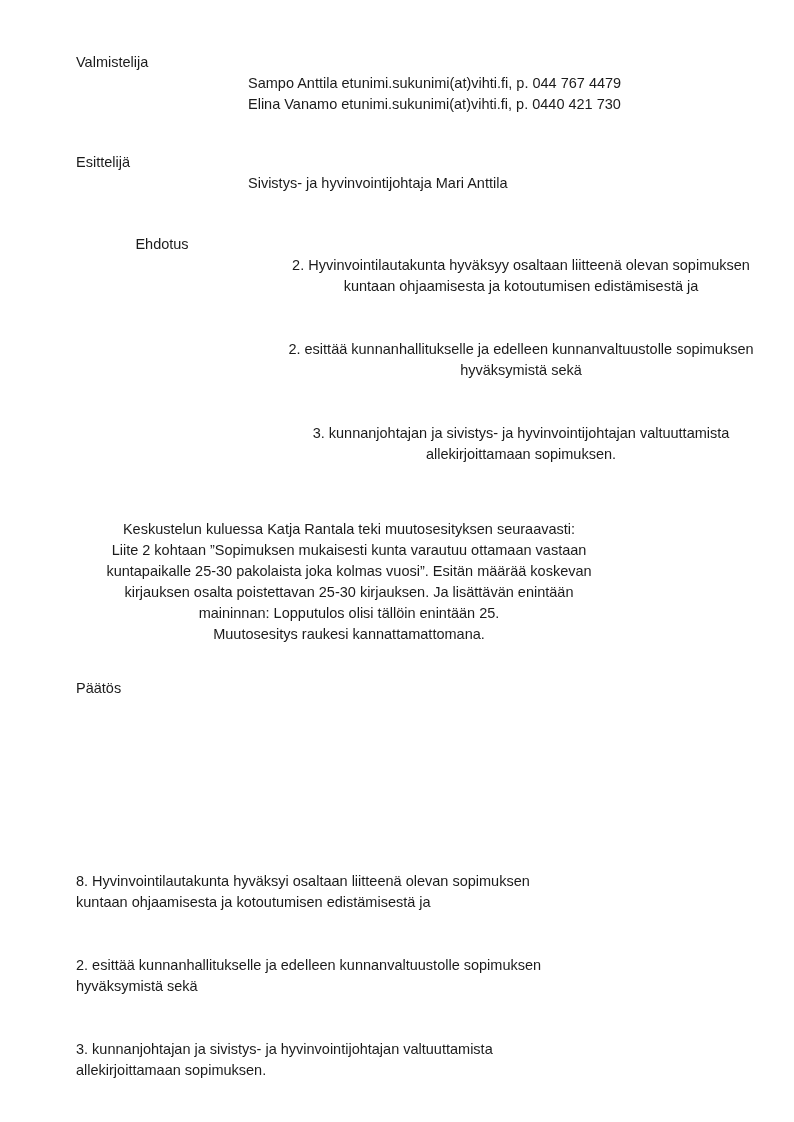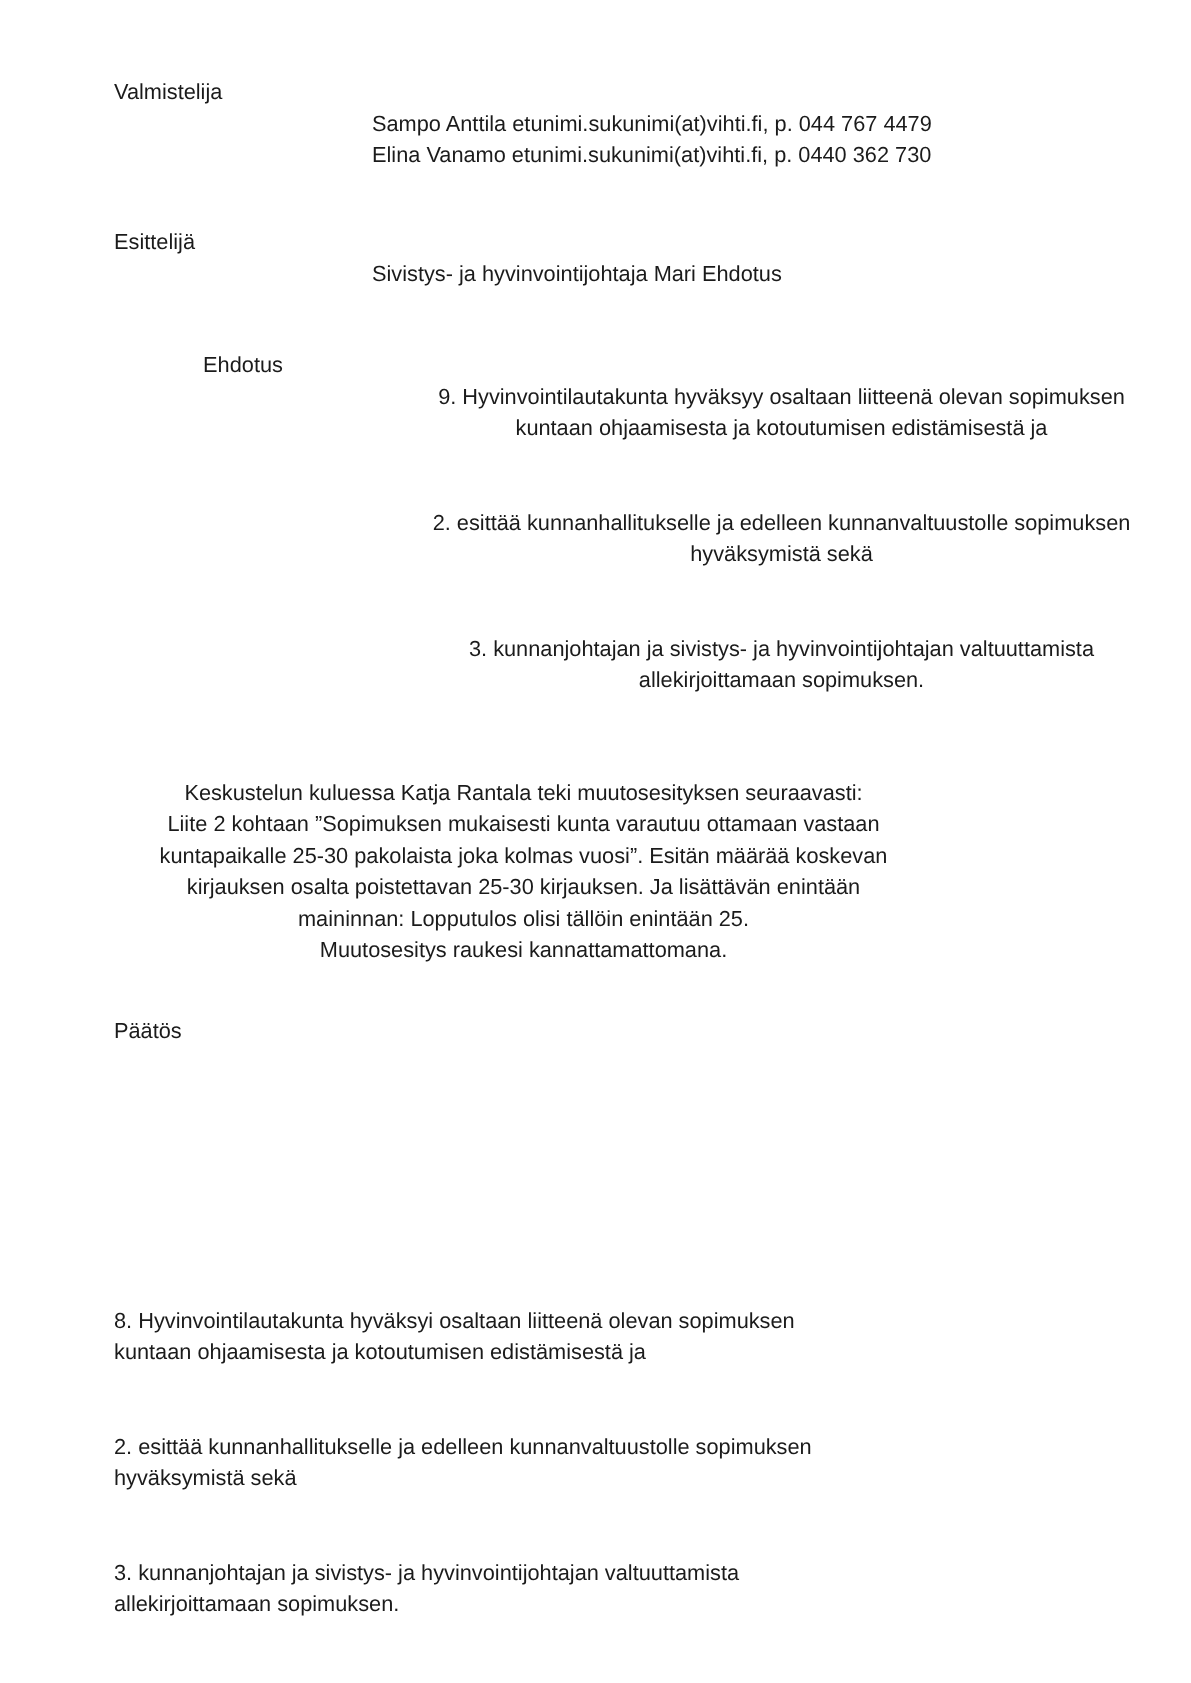--- a/index.html
+++ b/index.html
@@ -53,35 +53,35 @@
 </style>
 </head>
 <body>
 
 <div class="page">
 
   <section class="sec mb-16">
     <div class="label">Valmistelija</div>
     <div class="content">
       <p class="para">Sampo Anttila etunimi.sukunimi(at)vihti.fi, p. 044 767 4479
-Elina Vanamo etunimi.sukunimi(at)vihti.fi, p. 0440 362 730</p>
+Elina Vanamo etunimi.sukunimi(at)vihti.fi, p. 0440 421 730</p>
     </div>
   </section>
 
   <section class="sec mb-19">
     <div class="label">Esittelijä</div>
     <div class="content">
-      <p class="para">Sivistys- ja hyvinvointijohtaja Mari Ehdotus</p>
+      <p class="para">Sivistys- ja hyvinvointijohtaja Mari Anttila</p>
     </div>
   </section>
 
   <section class="sec mb-12">
     <div class="label">Ehdotus</div>
     <div class="content">
-      <p class="para">9. Hyvinvointilautakunta hyväksyy osaltaan liitteenä olevan sopimuksen
+      <p class="para">2. Hyvinvointilautakunta hyväksyy osaltaan liitteenä olevan sopimuksen
 kuntaan ohjaamisesta ja kotoutumisen edistämisestä ja</p>
       <p class="para">2. esittää kunnanhallitukselle ja edelleen kunnanvaltuustolle sopimuksen
 hyväksymistä sekä</p>
       <p class="para">3. kunnanjohtajan ja sivistys- ja hyvinvointijohtajan valtuuttamista
 allekirjoittamaan sopimuksen.</p>
     </div>
   </section>
 
   <section class="sec mb-12">
     <div class="content">

